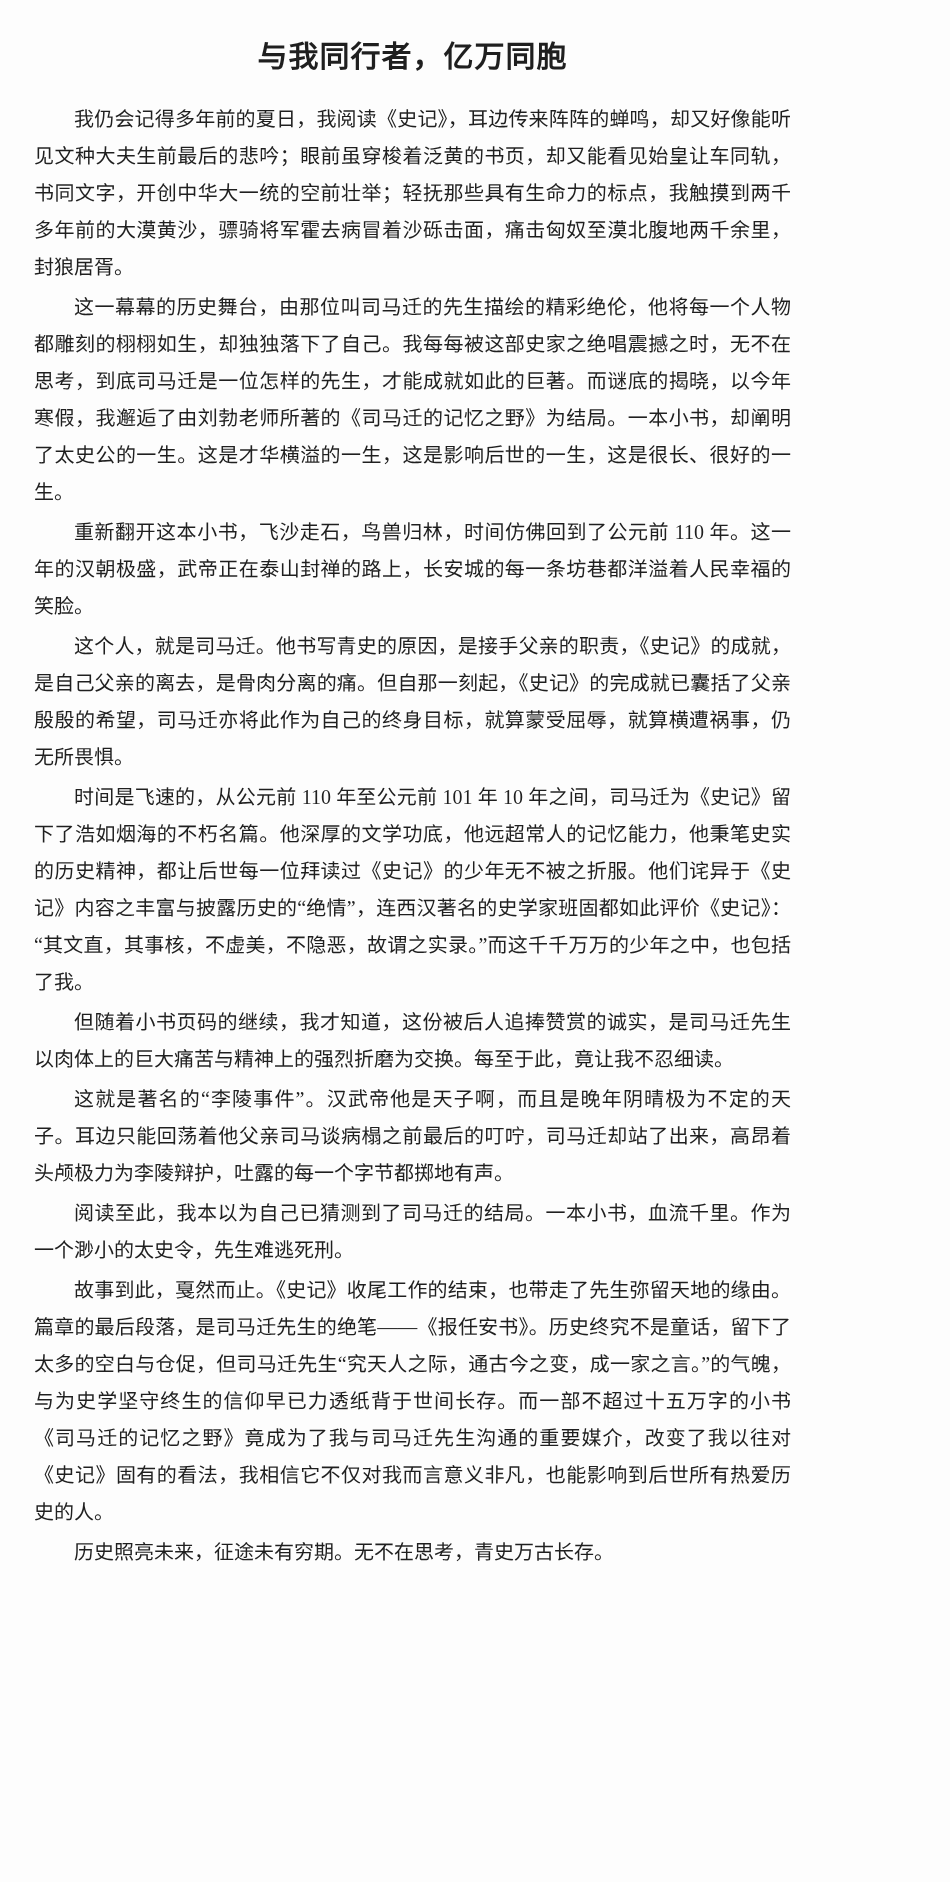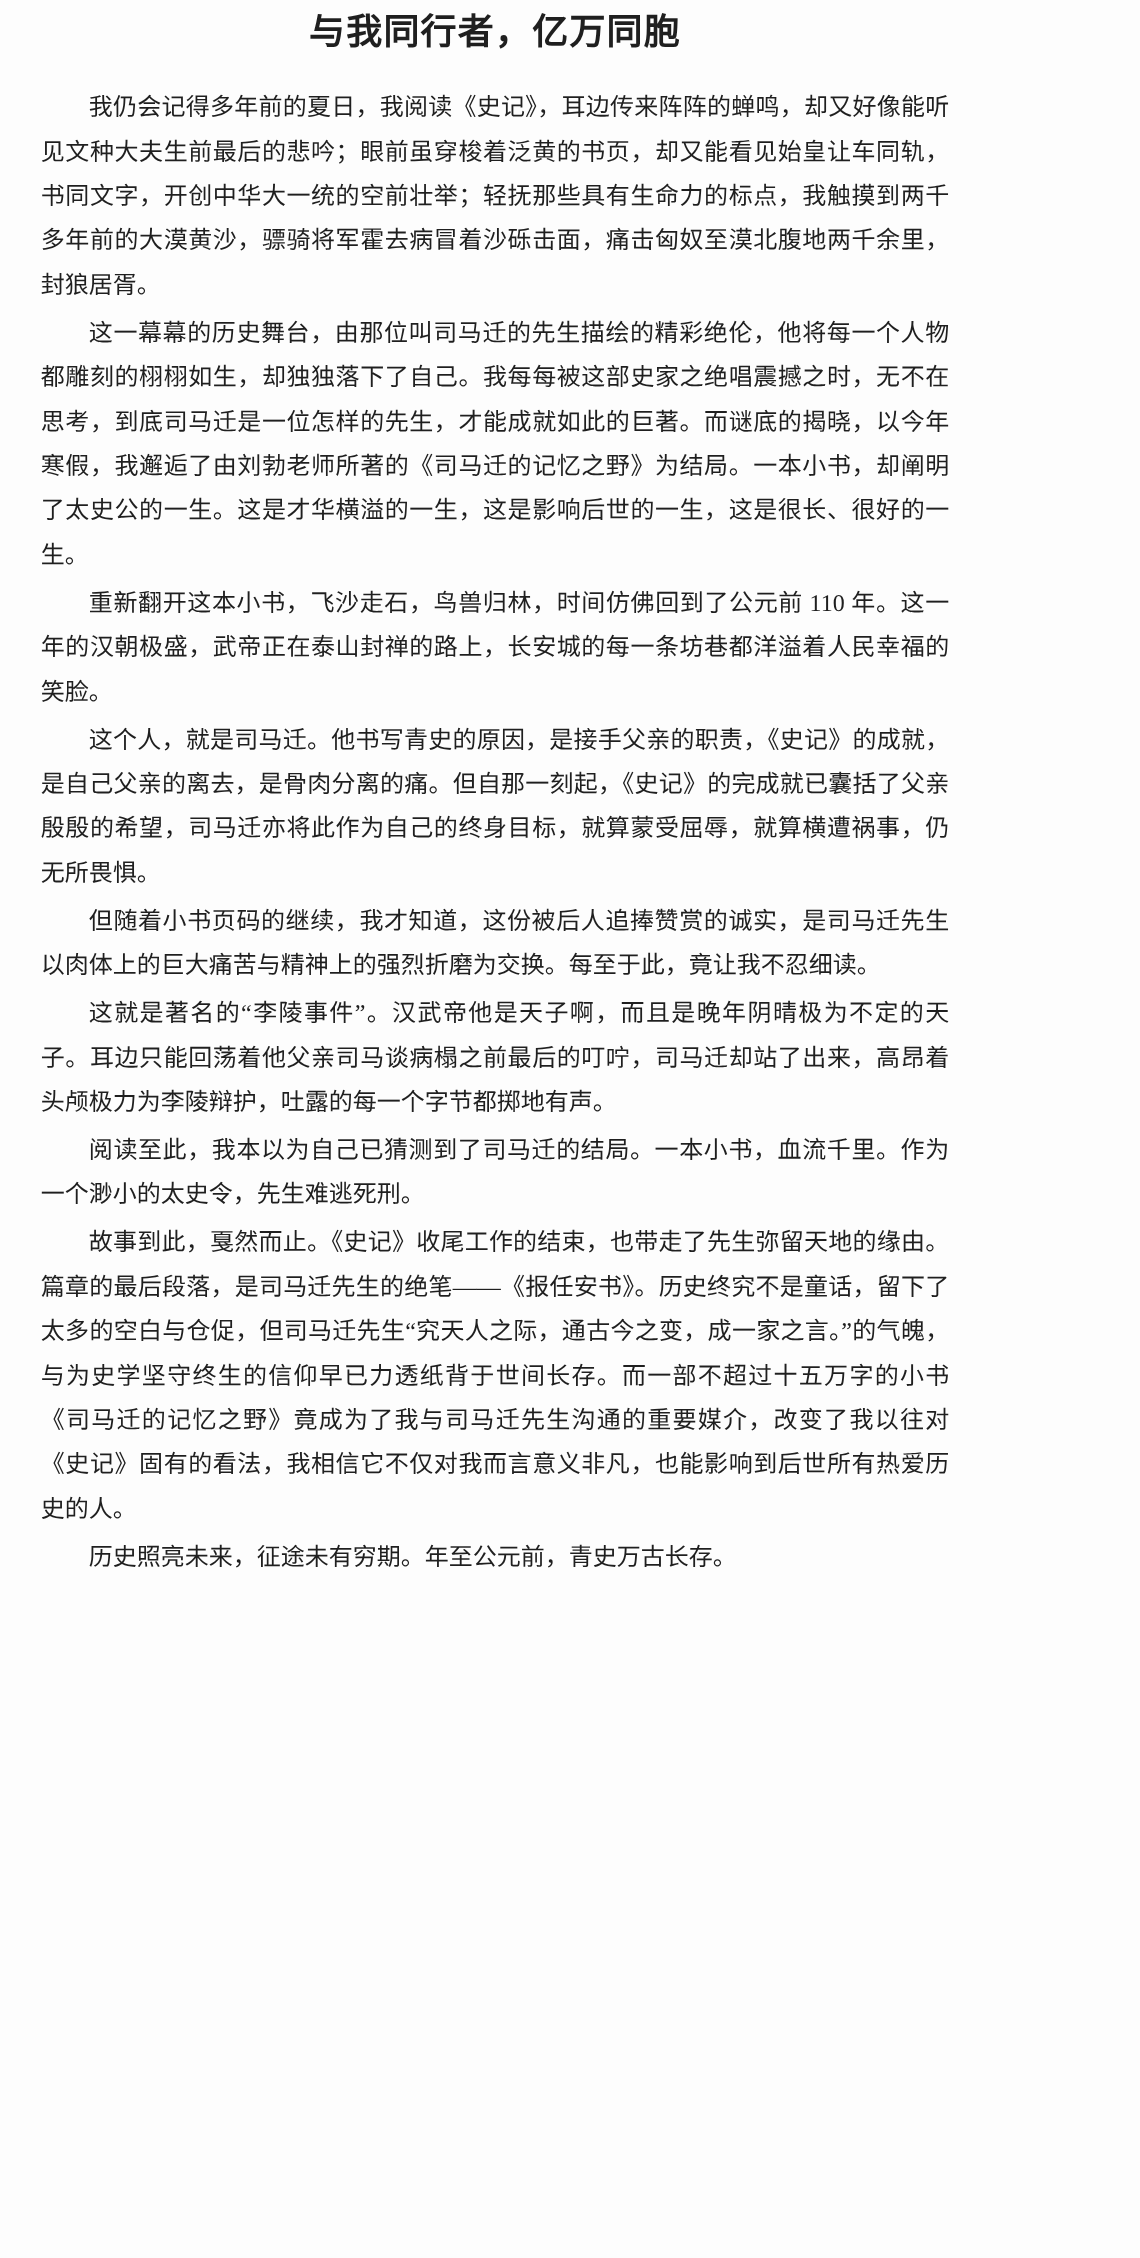--- a/index.html
+++ b/index.html
@@ -15,21 +15,21 @@
     min-height:1882px;
     background:var(--page-bg);
     font-family:"Liberation Serif","DejaVu Serif",serif;
     color:var(--text-color);
     box-sizing:border-box;
   }
   .page{
     width:825px;
     min-height:1882px;
     box-sizing:border-box;
-    padding:8px 34px 40px 34px;
+    padding:37px 34px 40px 34px;
   }
   .essay-title{
     margin:0 0 24px 0;
     font-size:30px;
     line-height:40px;
     font-weight:bold;
     text-align:center;
     letter-spacing:1px;
   }
   .essay-body p{
@@ -46,19 +46,20 @@
 <body>
 
 <div class="page">
   <h1 class="essay-title">与我同行者，亿万同胞</h1>
 
   <div class="essay-body">
     <p>我仍会记得多年前的夏日，我阅读《史记》，耳边传来阵阵的蝉鸣，却又好像能听见文种大夫生前最后的悲吟；眼前虽穿梭着泛黄的书页，却又能看见始皇让车同轨，书同文字，开创中华大一统的空前壮举；轻抚那些具有生命力的标点，我触摸到两千多年前的大漠黄沙，骠骑将军霍去病冒着沙砾击面，痛击匈奴至漠北腹地两千余里，封狼居胥。</p>
     <p>这一幕幕的历史舞台，由那位叫司马迁的先生描绘的精彩绝伦，他将每一个人物都雕刻的栩栩如生，却独独落下了自己。我每每被这部史家之绝唱震撼之时，无不在思考，到底司马迁是一位怎样的先生，才能成就如此的巨著。而谜底的揭晓，以今年寒假，我邂逅了由刘勃老师所著的《司马迁的记忆之野》为结局。一本小书，却阐明了太史公的一生。这是才华横溢的一生，这是影响后世的一生，这是很长、很好的一生。</p>
     <p>重新翻开这本小书，飞沙走石，鸟兽归林，时间仿佛回到了公元前 110 年。这一年的汉朝极盛，武帝正在泰山封禅的路上，长安城的每一条坊巷都洋溢着人民幸福的笑脸。</p>
     <p>这个人，就是司马迁。他书写青史的原因，是接手父亲的职责，《史记》的成就，是自己父亲的离去，是骨肉分离的痛。但自那一刻起，《史记》的完成就已囊括了父亲殷殷的希望，司马迁亦将此作为自己的终身目标，就算蒙受屈辱，就算横遭祸事，仍无所畏惧。</p>
+    <p>时间是飞速的，从公元前 110 年至公元前 101 年 10 年之间，司马迁为《史记》留下了浩如烟海的不朽名篇。他深厚的文学功底，他远超常人的记忆能力，他秉笔史实的历史精神，都让后世每一位拜读过《史记》的少年无不被之折服。他们诧异于《史记》内容之丰富与披露历史的“绝情”，连西汉著名的史学家班固都如此评价《史记》：“其文直，其事核，不虚美，不隐恶，故谓之实录。”而这千千万万的少年之中，也包括了我。</p>
     <p>但随着小书页码的继续，我才知道，这份被后人追捧赞赏的诚实，是司马迁先生以肉体上的巨大痛苦与精神上的强烈折磨为交换。每至于此，竟让我不忍细读。</p>
     <p>这就是著名的“李陵事件”。汉武帝他是天子啊，而且是晚年阴晴极为不定的天子。耳边只能回荡着他父亲司马谈病榻之前最后的叮咛，司马迁却站了出来，高昂着头颅极力为李陵辩护，吐露的每一个字节都掷地有声。</p>
     <p>阅读至此，我本以为自己已猜测到了司马迁的结局。一本小书，血流千里。作为一个渺小的太史令，先生难逃死刑。</p>
     <p>故事到此，戛然而止。《史记》收尾工作的结束，也带走了先生弥留天地的缘由。篇章的最后段落，是司马迁先生的绝笔——《报任安书》。历史终究不是童话，留下了太多的空白与仓促，但司马迁先生“究天人之际，通古今之变，成一家之言。”的气魄，与为史学坚守终生的信仰早已力透纸背于世间长存。而一部不超过十五万字的小书《司马迁的记忆之野》竟成为了我与司马迁先生沟通的重要媒介，改变了我以往对《史记》固有的看法，我相信它不仅对我而言意义非凡，也能影响到后世所有热爱历史的人。</p>
-    <p>历史照亮未来，征途未有穷期。年至公元前，青史万古长存。</p>
+    <p>历史照亮未来，征途未有穷期。无不在思考，青史万古长存。</p>
   </div>
 </div>
 
 </body></html>

